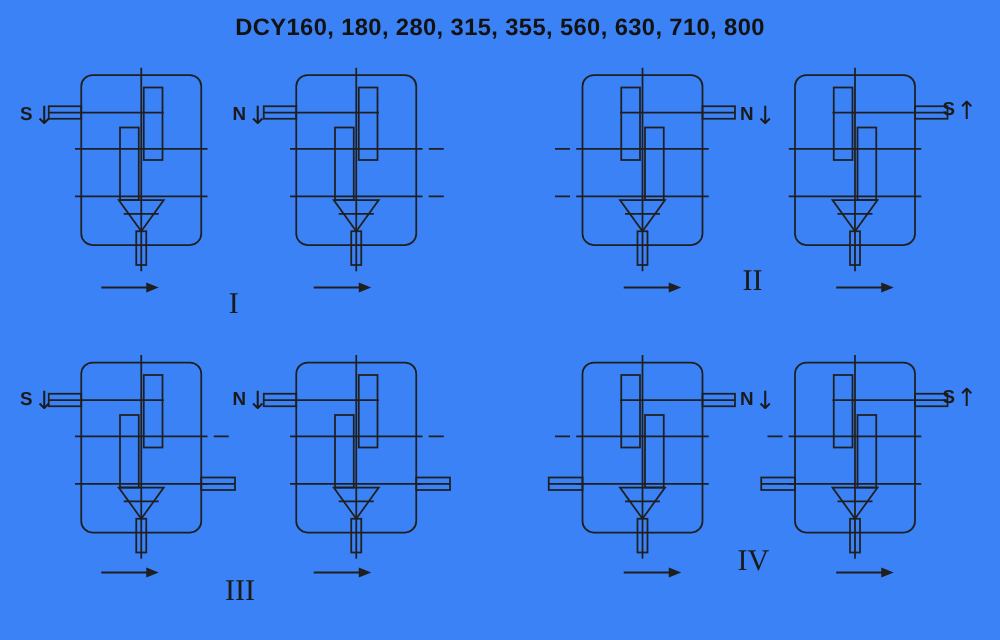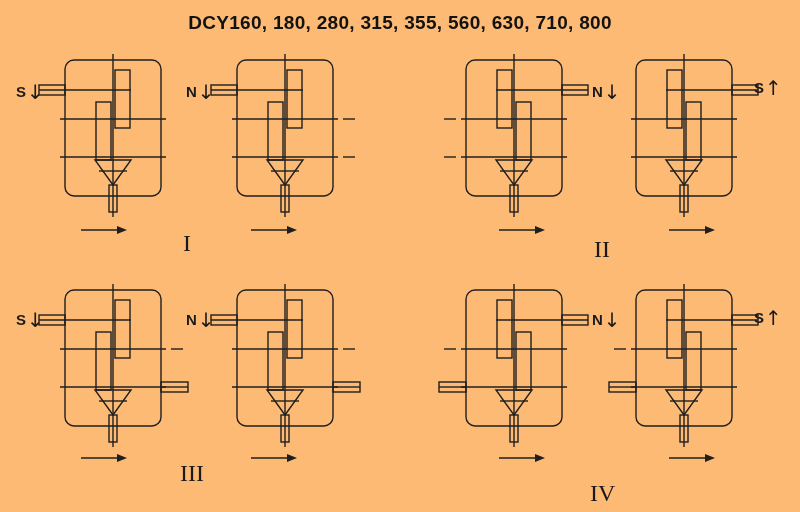--- a/index.html
+++ b/index.html
@@ -1,20 +1,20 @@
 <!DOCTYPE html>
 <html><head>
 <meta charset="utf-8">
 <style>
   html, body { margin: 0; padding: 0; background: #ffffff; }
   .canvas {
     position: relative;
     width: 800px;
     height: 512px;
-    background: #fdba74;
+    background: #3b82f6;
     overflow: hidden;
     font-family: "Liberation Sans", sans-serif;
     color: #1a1a1a;
   }
   .title {
     position: absolute;
     top: 12px;
     left: 50%;
     transform: translateX(-50%);
     font-family: "Liberation Sans", sans-serif;
@@ -142,21 +142,21 @@
   <div class="dir" style="left:754px; top:80px">
     <span class="dl">S</span>
       <span class="da">↑</span>
   </div>
   <svg class="flow" style="left:668px; top:224px" width="48" height="12">
     <line x1="1" y1="6" x2="38" y2="6" stroke="#1f1f1f" stroke-width="1.6"></line>
     <polygon points="37,2 47,6 37,10" fill="#1f1f1f"></polygon>
   </svg>
 
   <div class="gnum" style="left:183px; top:230px">I</div>
-  <div class="gnum" style="left:594px; top:236px">II</div>
+  <div class="gnum" style="left:594px; top:212px">II</div>
 
   <div class="unit" style="left:35px; top:284px">
     <svg width="160" height="165" viewBox="0 0 160 165">
       <use href="#gb-side"></use>
     </svg>
   </div>
   <div class="dir" style="left:16px; top:312px">
     <span class="dl">S</span>
       <span class="da">↓</span>
   </div>
@@ -201,15 +201,15 @@
   <div class="dir" style="left:754px; top:310px">
     <span class="dl">S</span>
       <span class="da">↑</span>
   </div>
   <svg class="flow" style="left:668px; top:452px" width="48" height="12">
     <line x1="1" y1="6" x2="38" y2="6" stroke="#1f1f1f" stroke-width="1.6"></line>
     <polygon points="37,2 47,6 37,10" fill="#1f1f1f"></polygon>
   </svg>
 
   <div class="gnum" style="left:180px; top:460px">III</div>
-  <div class="gnum" style="left:590px; top:480px">IV</div>
+  <div class="gnum" style="left:590px; top:436px">IV</div>
 
 </div>
 
 </body></html>

